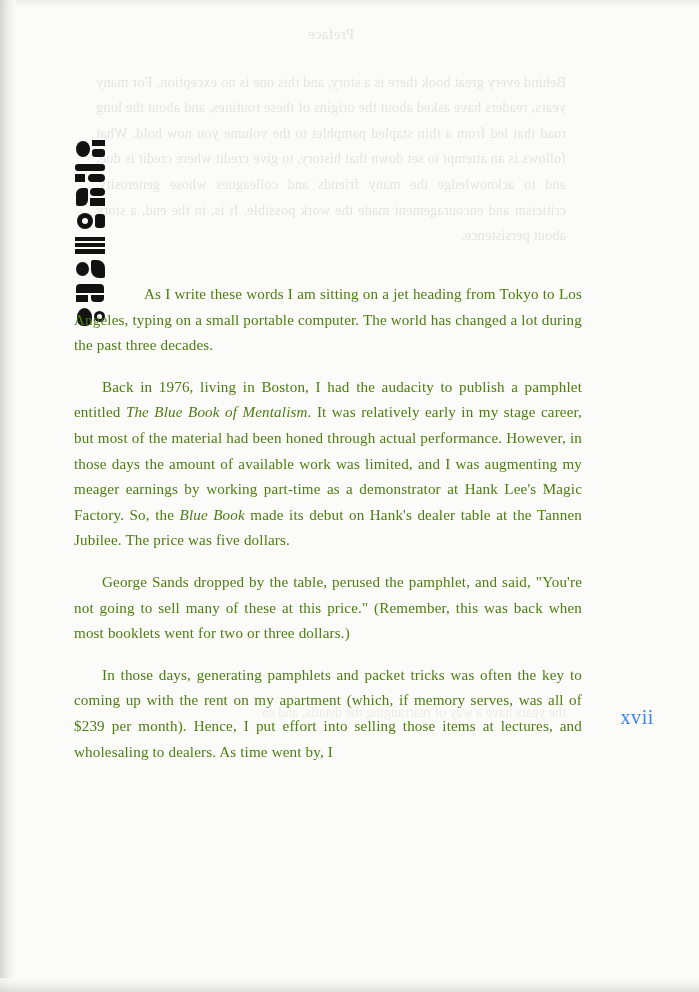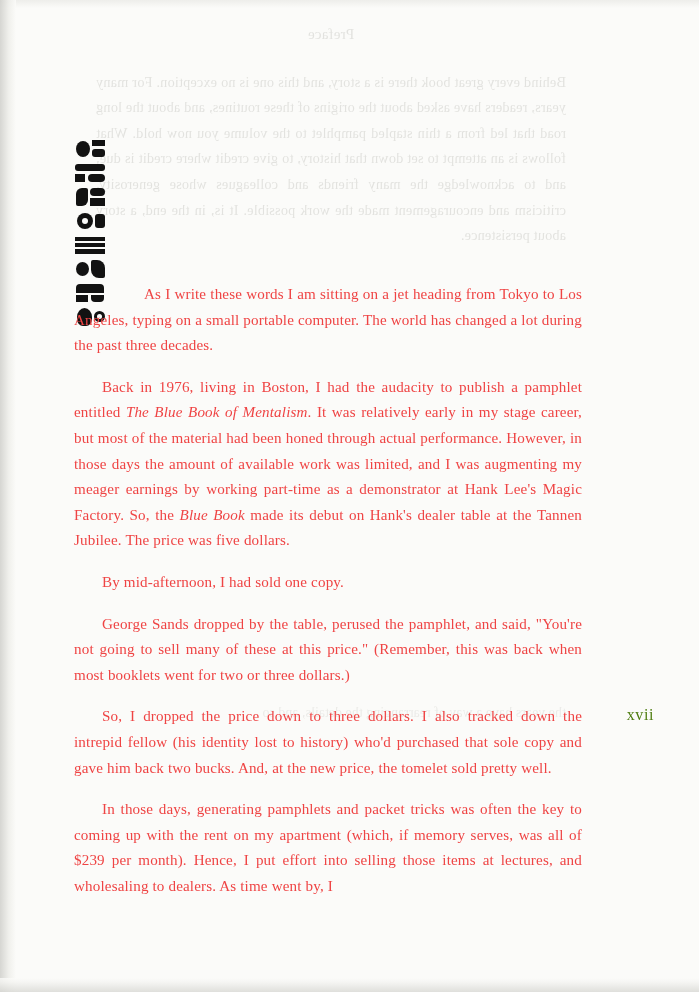--- a/index.html
+++ b/index.html
@@ -92,21 +92,21 @@
     width: 508px;
   }
 
   p.body {
     margin: 0;
     font-size: 15.1px;
     line-height: 25.6px;
     text-align: justify;
     text-indent: 28px;
     letter-spacing: .15px;
-    color: #ef4444;
+    color: #4d7c0f;
   }
   p.body.first {
     text-indent: 0;
   }
   p.body + p.body {
     margin-top: 16px;
   }
   em {
     font-style: italic;
   }
@@ -161,22 +161,22 @@
 
   .g8 .a { left:3px; top:2px; width:15px; height:18px; border-radius:50% 50% 40% 40%; }
   .g8 .b { left:20px; top:5px; width:11px; height:11px; border-radius:50%; }
   .g8 .c { left:23px; top:8px; width:5px; height:5px; border-radius:50%; background:#fbfbf9; }
 
   
   .folio {
     position: absolute;
     right: 45px;
     top: 706px;
-    font-size: 16px;
-    color: #4d7c0f;
+    font-size: 20px;
+    color: #3b82f6;
     letter-spacing: .6px;
   }
 </style>
 </head>
 <body>
 
 <div class="page">
   <div class="page-edge-top"></div>
   <div class="page-edge-left"></div>
   <div class="page-edge-bottom"></div>
@@ -231,27 +231,21 @@
   </div>
 
   <div class="content">
     <p class="body first" style="text-indent:70px;">
       <span>As I write these words I am sitting on a jet heading from Tokyo to Los Angeles, typing on a small portable computer. The world has changed a lot during the past three decades.</span>
     </p>
     <p class="body">
       <span>Back in 1976, living in Boston, I had the audacity to publish a pamphlet entitled </span><em>The Blue Book of Mentalism</em><span>. It was relatively early in my stage career, but most of the material had been honed through actual performance. However, in those days the amount of available work was limited, and I was augmenting my meager earnings by working part-time as a demonstrator at Hank Lee's Magic Factory. So, the </span><em>Blue Book</em><span> made its debut on Hank's dealer table at the Tannen Jubilee. The price was five dollars.</span>
     </p>
     <p class="body">
-      <span>By mid-afternoon, I had sold one copy.</span>
-    </p>
-    <p class="body">
       <span>George Sands dropped by the table, perused the pamphlet, and said, "You're not going to sell many of these at this price." (Remember, this was back when most booklets went for two or three dollars.)</span>
-    </p>
-    <p class="body">
-      <span>So, I dropped the price down to three dollars. I also tracked down the intrepid fellow (his identity lost to history) who'd purchased that sole copy and gave him back two bucks. And, at the new price, the tomelet sold pretty well.</span>
     </p>
     <p class="body">
       <span>In those days, generating pamphlets and packet tricks was often the key to coming up with the rent on my apartment (which, if memory serves, was all of $239 per month). Hence, I put effort into selling those items at lectures, and wholesaling to dealers. As time went by, I</span>
     </p>
   </div>
 
   <div class="folio">xvii</div>
 </div>
 
 </body></html>

